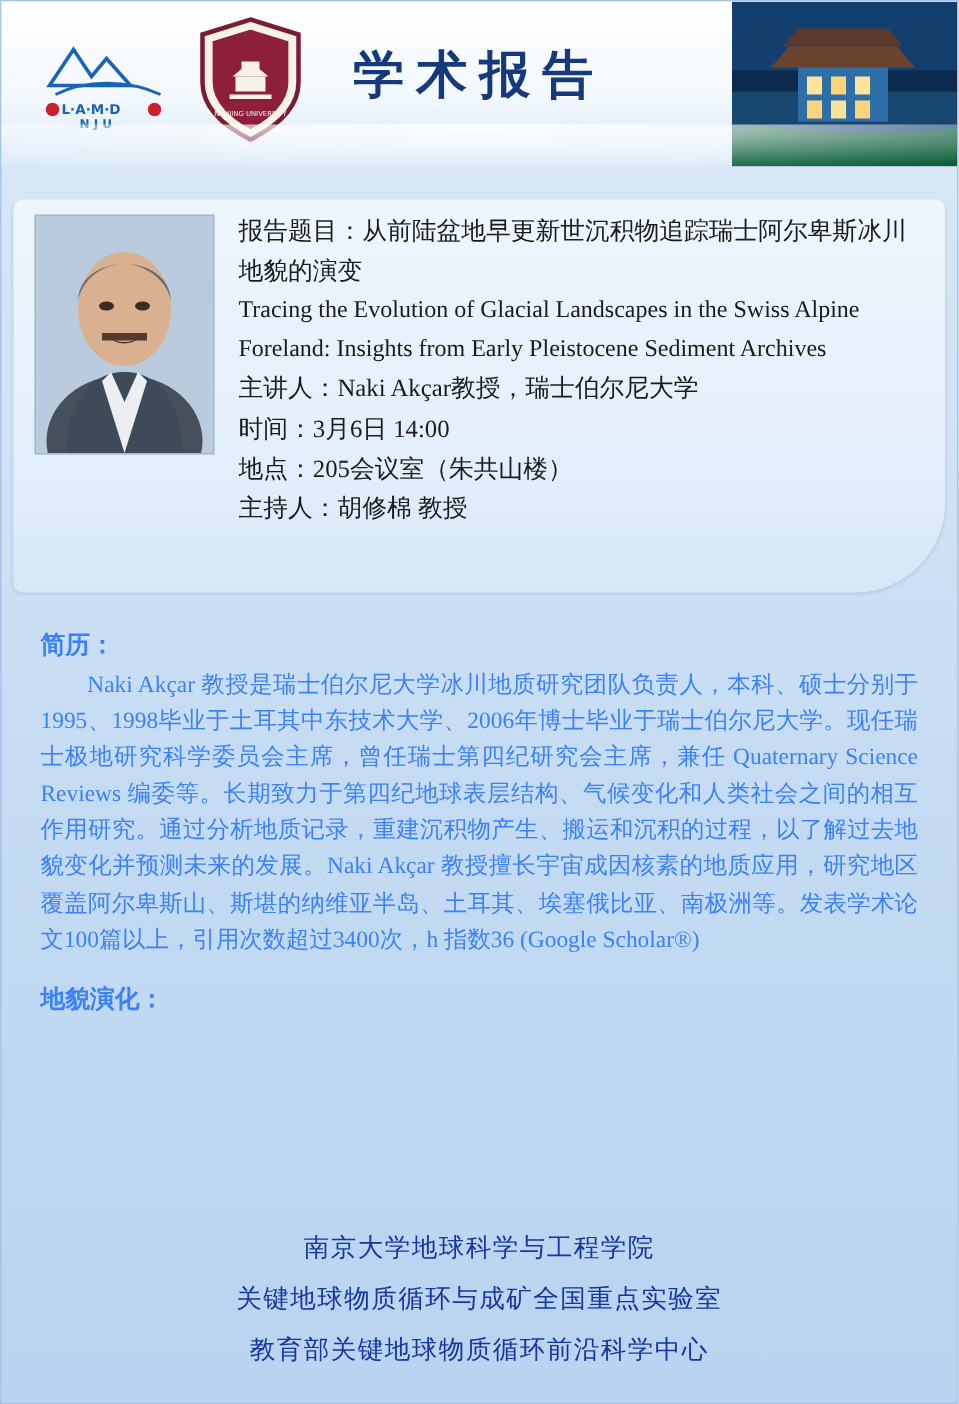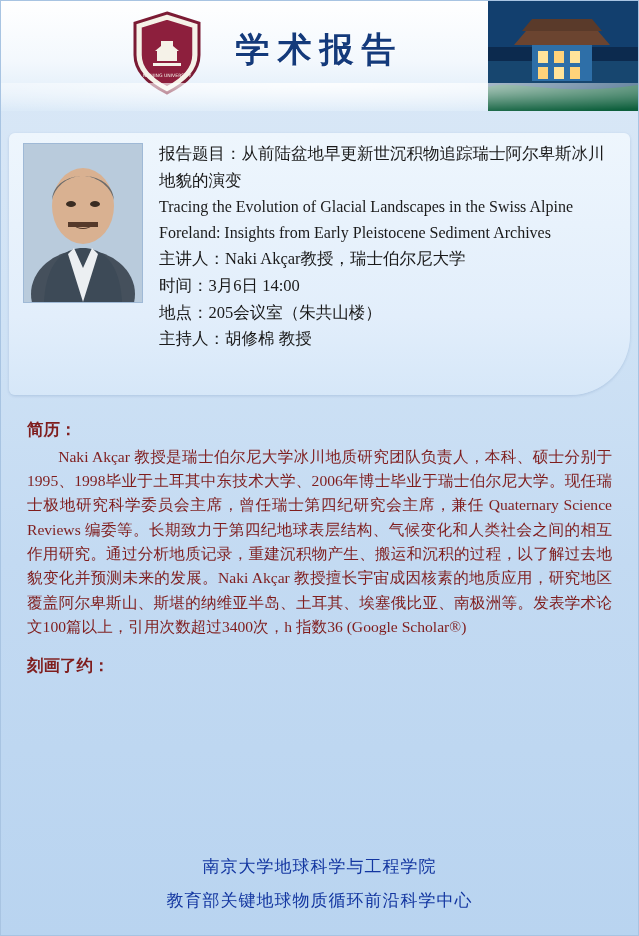--- a/index.html
+++ b/index.html
@@ -60,21 +60,21 @@
     position:absolute;left:158px;top:8px;right:20px;
     font-size:16.5px;line-height:1.62;color:#1a1a1a;
   }
   .info-text .en{
     font-family:"Liberation Serif", serif;
     font-size:16px;
   }
   
   .body{
     position:relative;margin:14px 26px 0 26px;
-    font-size:15.6px;line-height:1.56;color:#7f1d1d;
+    font-size:15.6px;line-height:1.56;color:#3b82f6;
     text-align:justify;
   }
   .sec-title{font-weight:bold;font-size:16.5px;margin-bottom:2px;}
   .para{text-indent:2em;margin:0 0 2px 0;}
   .gap{height:12px;}
   sup{font-size:10px;vertical-align:super;}
   
   .footer{
     position:absolute;left:0;right:0;bottom:18px;
     text-align:center;
@@ -85,20 +85,30 @@
   }
   .footer div{margin:0;}
 </style>
 </head>
 <body>
 
 <div class="poster">
 
   <div class="header">
 
+    <div class="logo-nju">
+      <svg width="92" height="64" viewBox="0 0 92 64">
+        <path d="M6 34 L22 10 L34 28 L44 16 L60 34 Z" fill="none" stroke="#1a63b8" stroke-width="2.4"></path>
+        <path d="M10 40 C30 30, 58 30, 80 40" fill="none" stroke="#1a63b8" stroke-width="2"></path>
+        <circle cx="8" cy="50" r="4.5" fill="#c8202c"></circle>
+        <circle cx="76" cy="50" r="4.5" fill="#c8202c"></circle>
+        <text x="14" y="53" font-family="DejaVu Sans, sans-serif" font-size="9" font-weight="bold" fill="#1a63b8">L·A·M·D</text>
+        <text x="26" y="62" font-family="DejaVu Sans, sans-serif" font-size="8" font-weight="bold" fill="#1a63b8">N J U</text>
+      </svg>
+    </div>
 
     <div class="logo-seal">
       <svg width="72" height="84" viewBox="0 0 72 84">
         <path d="M36 2 L68 12 V44 C68 62 52 74 36 82 C20 74 4 62 4 44 V12 Z" fill="#f5f2e8" stroke="#7b1b34" stroke-width="3"></path>
         <path d="M36 8 L62 16 V44 C62 58 49 69 36 76 C23 69 10 58 10 44 V16 Z" fill="#8d1f3d" stroke="#f5f2e8" stroke-width="1.5"></path>
         <path d="M22 52 h28 v3 H22 Z M26 40 h20 v10 H26 Z M30 30 h12 v9 H30 Z" fill="#f5f2e8"></path>
         <path d="M24 40 L36 30 L48 40 Z" fill="#f5f2e8"></path>
         <text x="36" y="66" text-anchor="middle" font-family="DejaVu Sans, sans-serif" font-size="4.6" fill="#f5f2e8">NANJING UNIVERSITY</text>
       </svg>
     </div>
@@ -156,21 +166,22 @@
     </div>
   </div>
 
   <div class="body">
 
     <div class="sec-title">简历：</div>
     <p class="para">Naki Akçar 教授是瑞士伯尔尼大学冰川地质研究团队负责人，本科、硕士分别于1995、1998毕业于土耳其中东技术大学、2006年博士毕业于瑞士伯尔尼大学。现任瑞士极地研究科学委员会主席，曾任瑞士第四纪研究会主席，兼任 Quaternary Science Reviews 编委等。长期致力于第四纪地球表层结构、气候变化和人类社会之间的相互作用研究。通过分析地质记录，重建沉积物产生、搬运和沉积的过程，以了解过去地貌变化并预测未来的发展。Naki Akçar 教授擅长宇宙成因核素的地质应用，研究地区覆盖阿尔卑斯山、斯堪的纳维亚半岛、土耳其、埃塞俄比亚、南极洲等。发表学术论文100篇以上，引用次数超过3400次，h 指数36 (Google Scholar®)</p>
 
     <div class="gap"></div>
 
-    <div class="sec-title">刻画了约：</div>
+    <div class="sec-title">地貌演化：</div>
   </div>
 
   <div class="footer">
     <div>南京大学地球科学与工程学院</div>
+    <div>关键地球物质循环与成矿全国重点实验室</div>
     <div>教育部关键地球物质循环前沿科学中心</div>
   </div>
 
 </div>
 
 </body></html>

